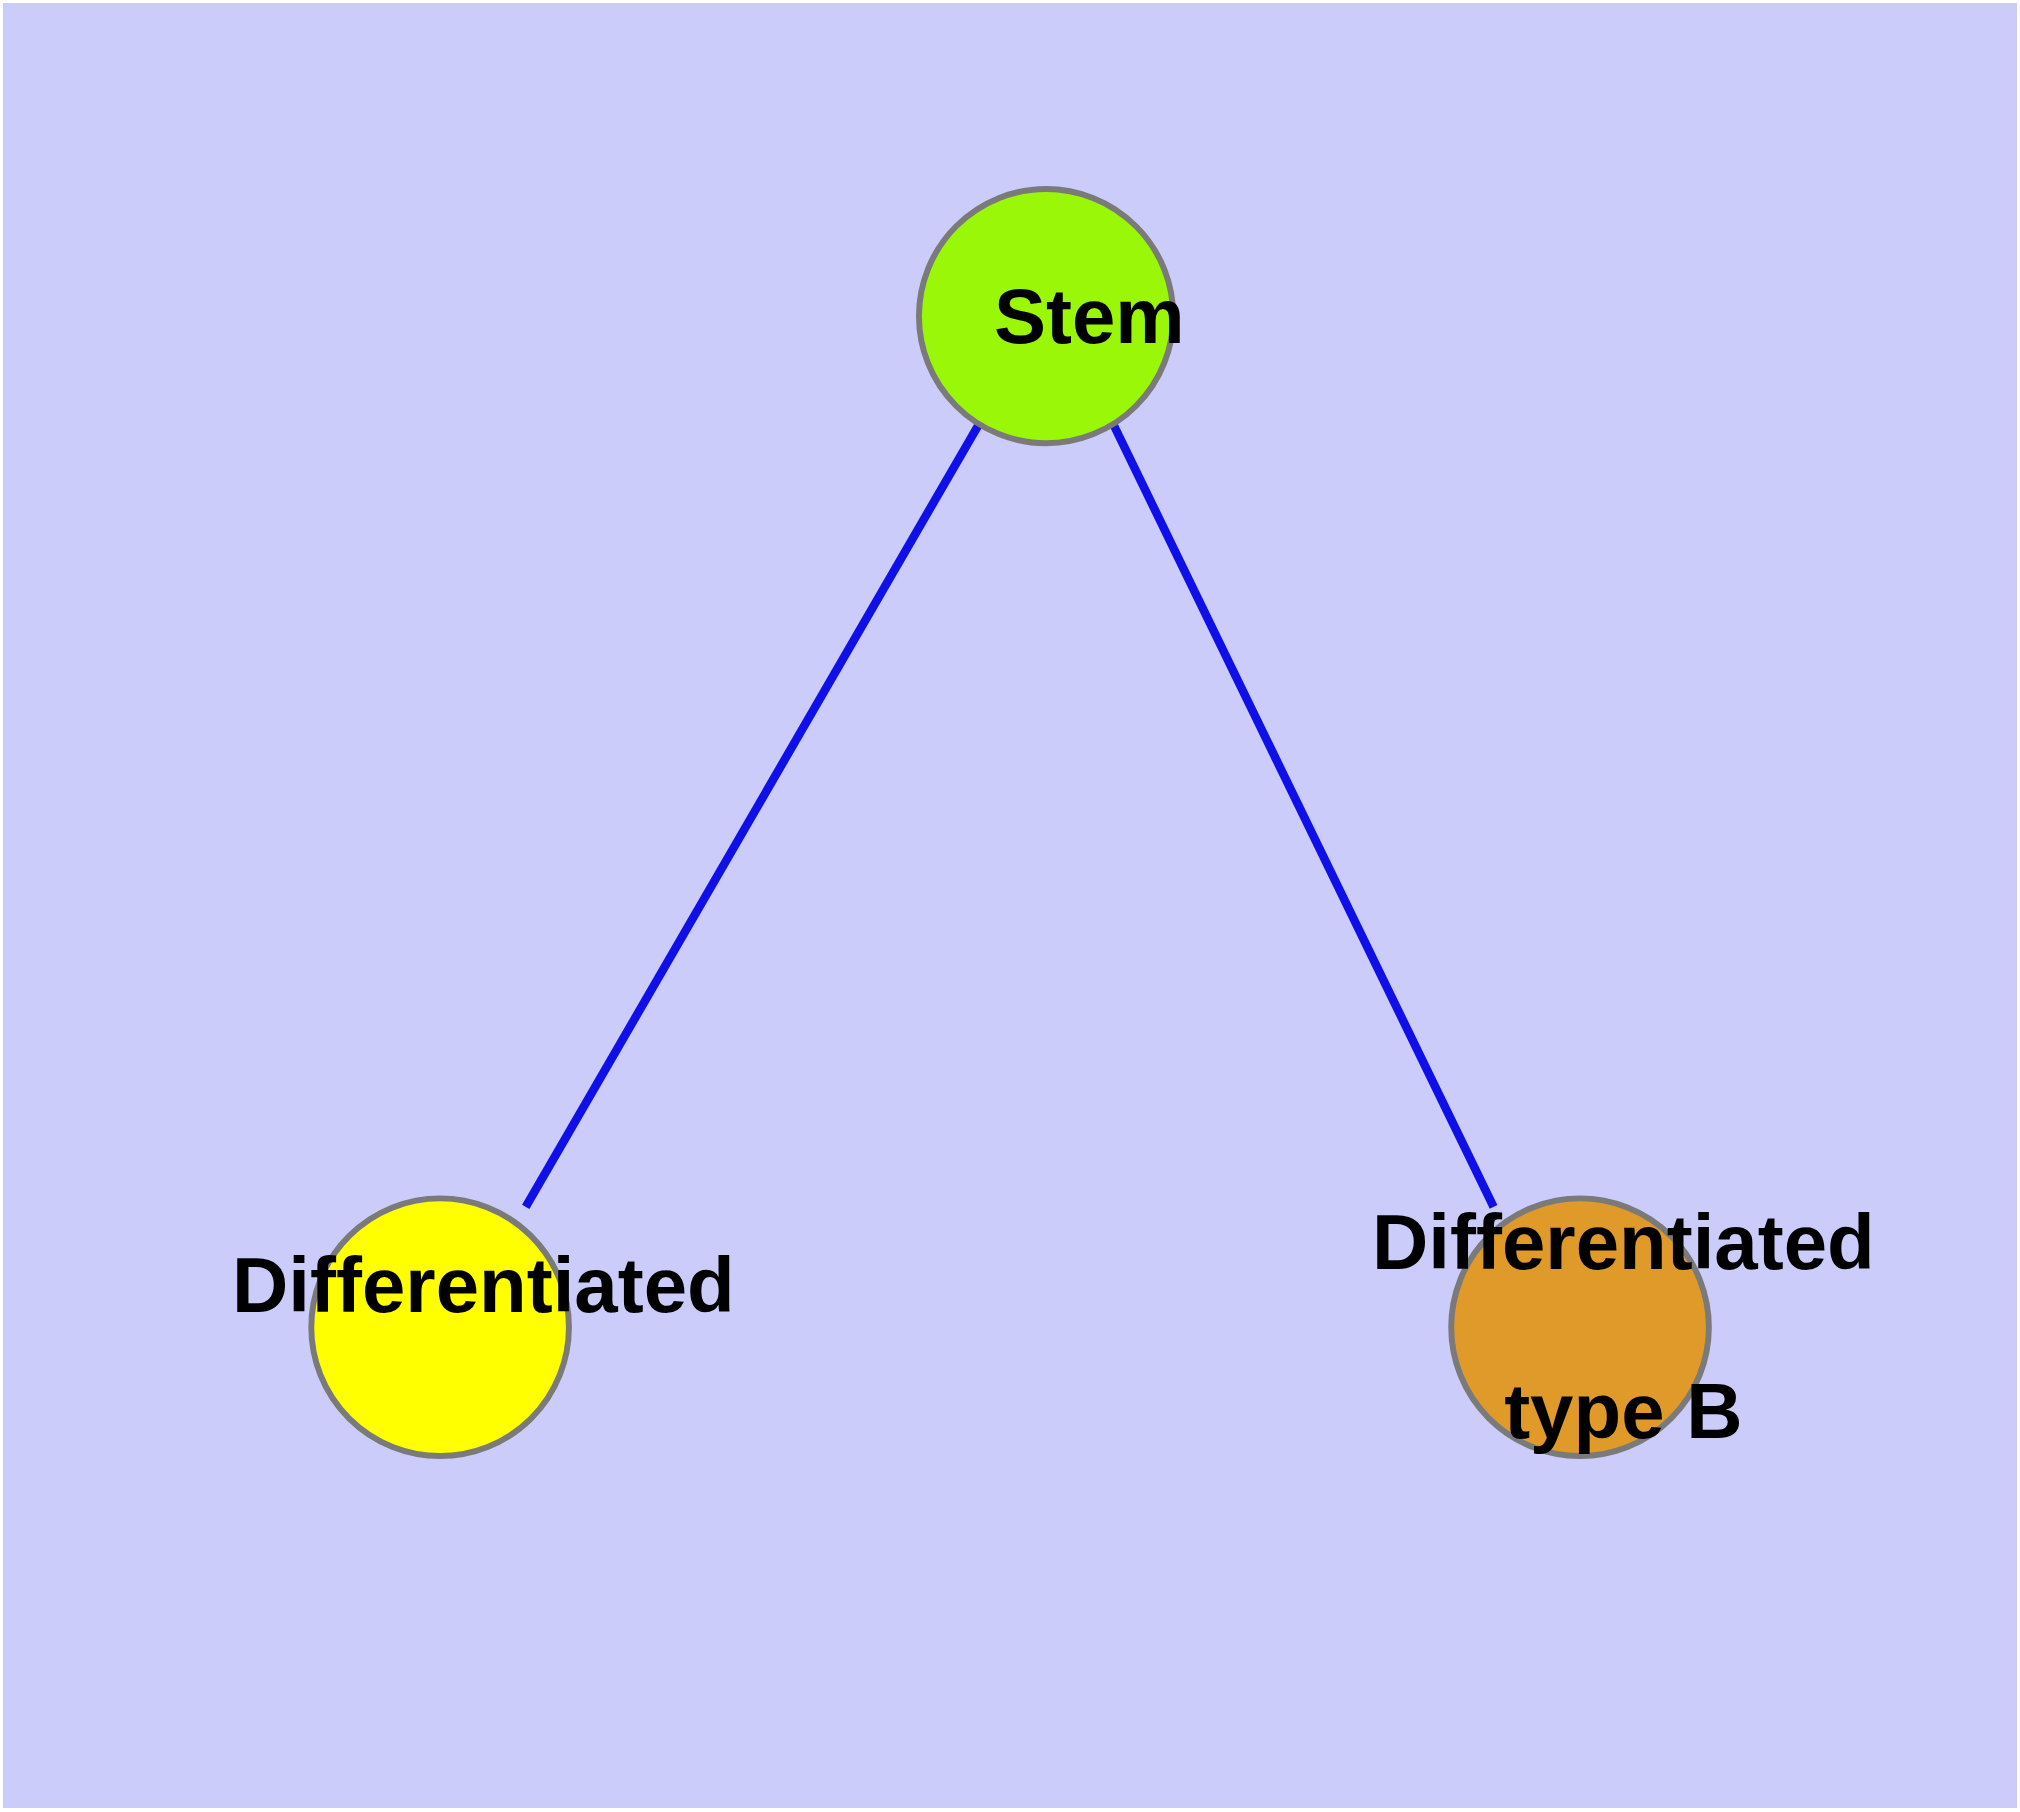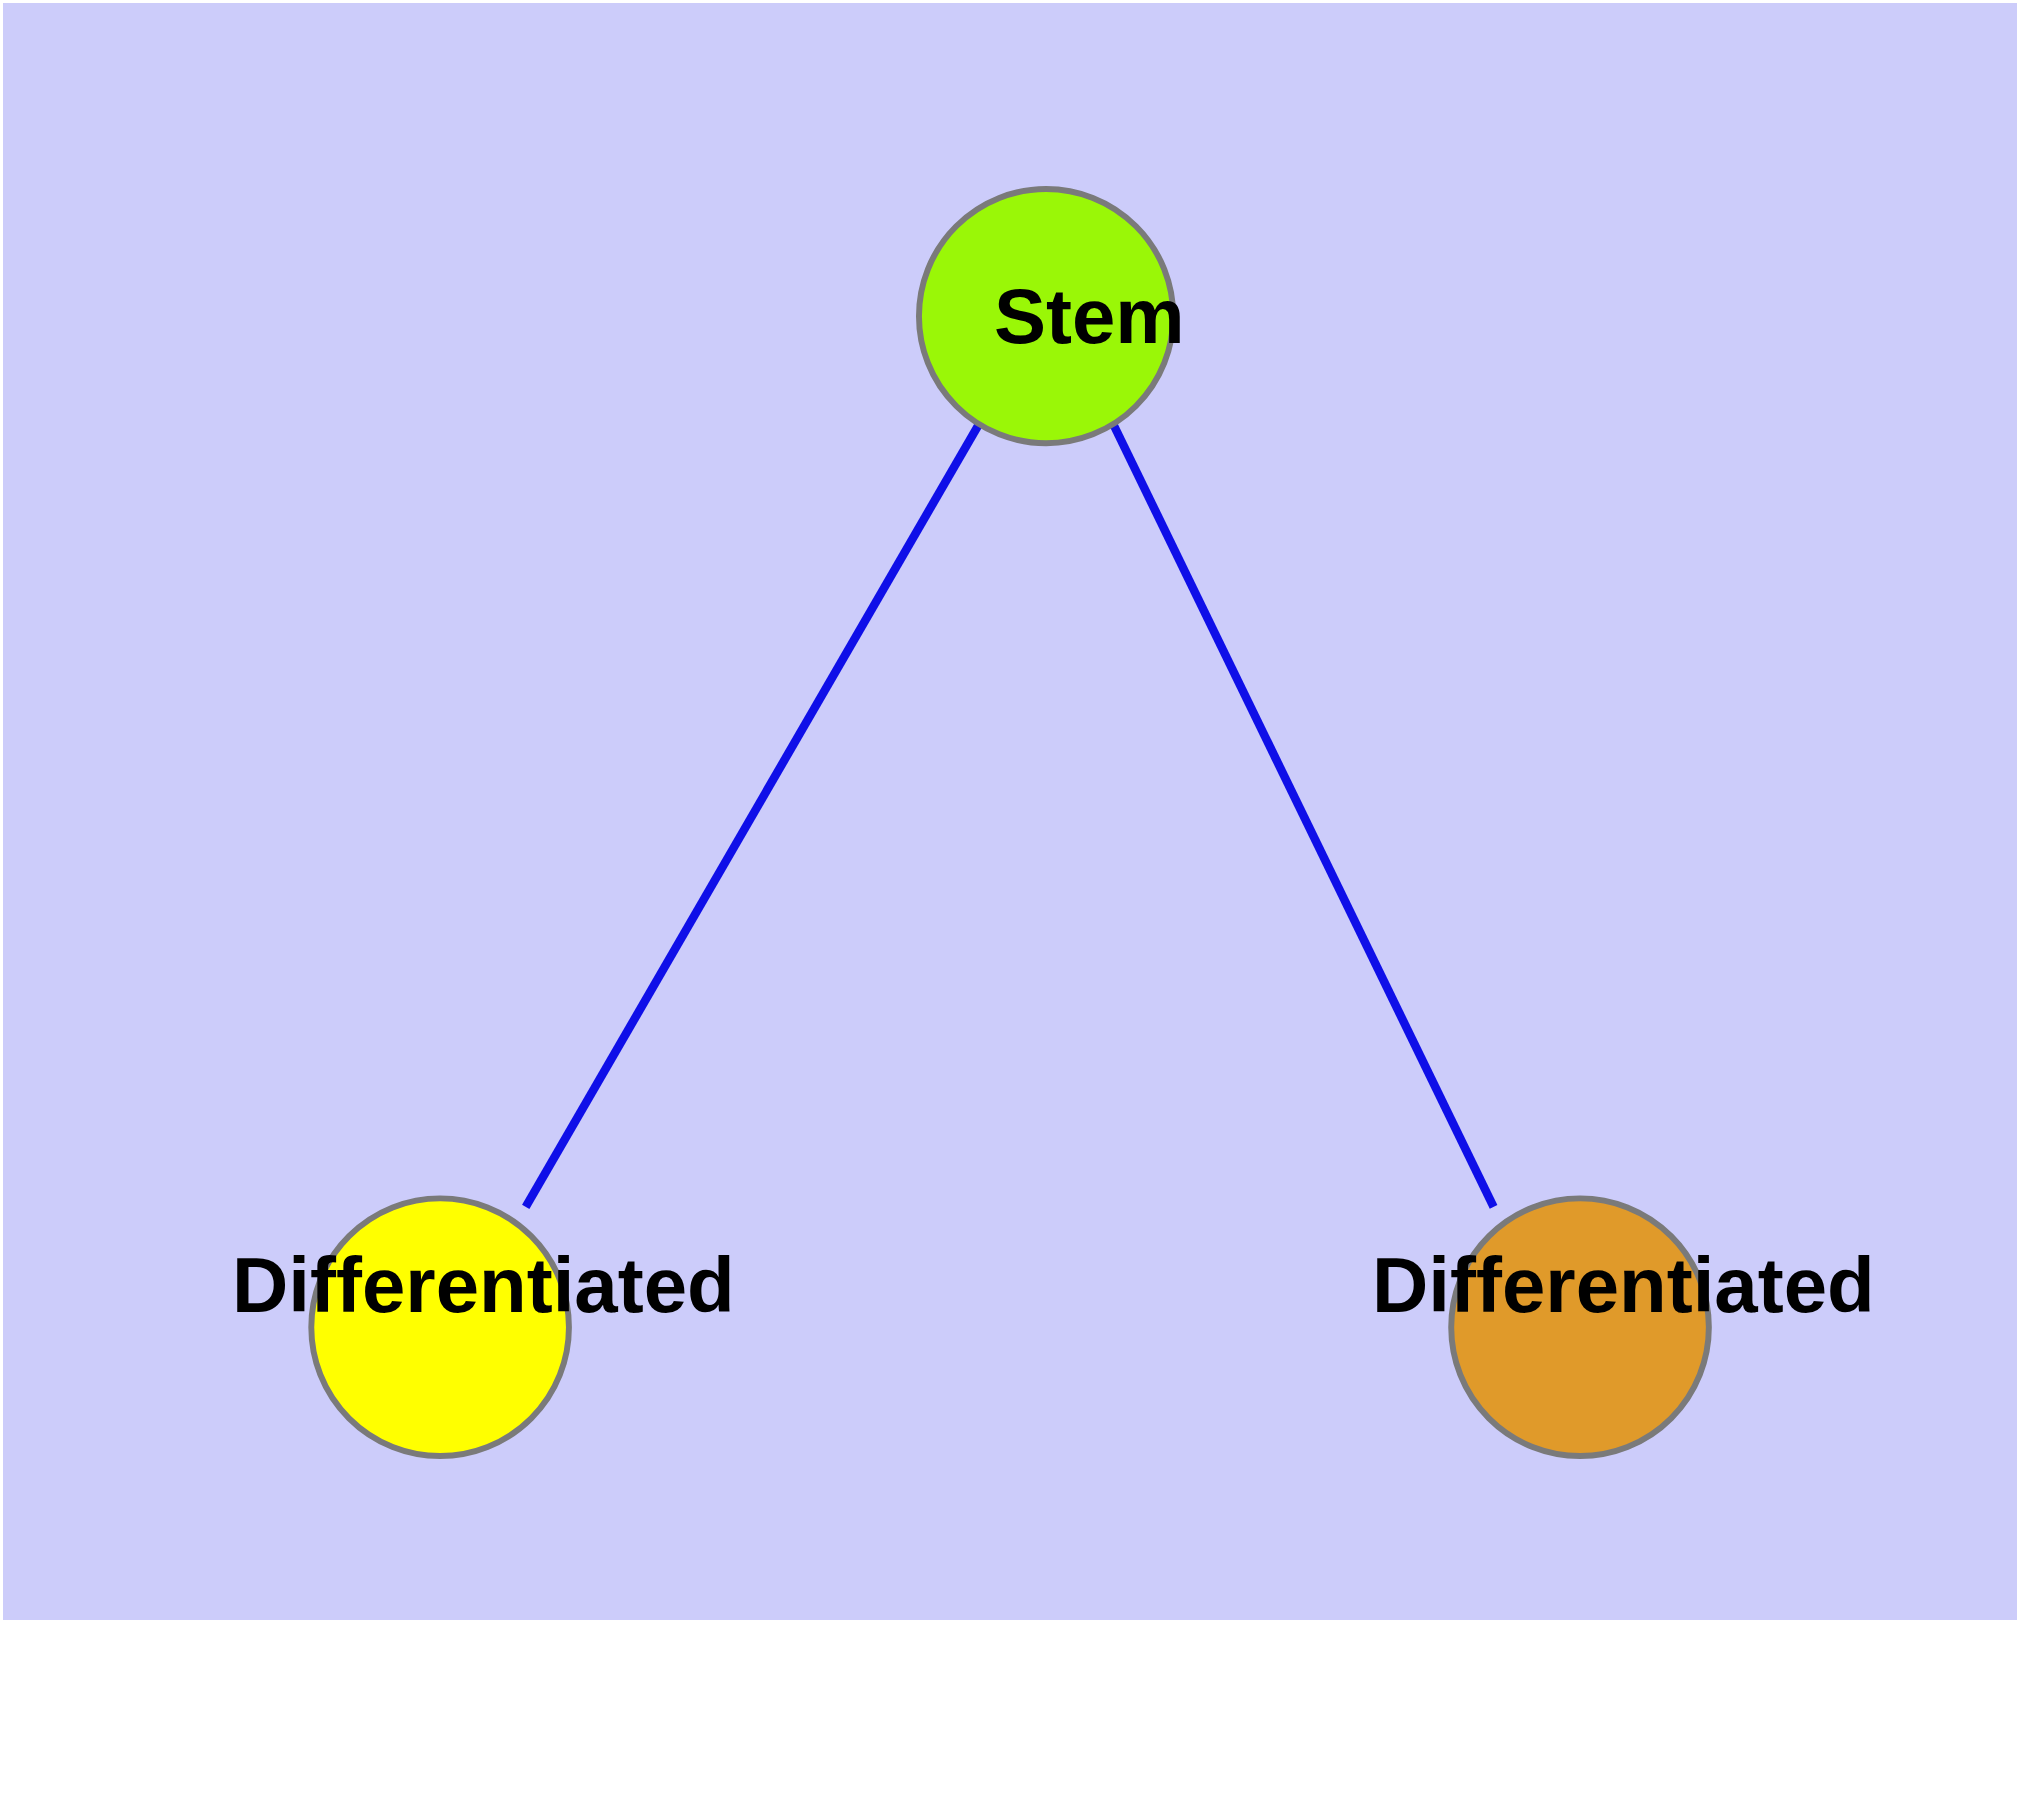--- a/index.html
+++ b/index.html
@@ -4,21 +4,21 @@
 <title>Cell differentiation graph</title>
 <style>
   html, body {
     margin: 0;
     padding: 0;
     background: #ffffff;
   }
   #canvas {
     position: relative;
     width: 2021px;
-    height: 1620px;
+    height: 1812px;
     background: #ffffff;
     overflow: hidden;
     font-family: "Liberation Sans", sans-serif;
   }
   #plot-area {
     position: absolute;
     left: 3.4px;
     top: 3.4px;
     width: 2014px;
     height: 1805px;
@@ -65,16 +65,17 @@
   <div class="node-label" style="left:1046px; top:316px;">
     <span>Stem</span>
   </div>
 
   <div class="node-label" style="left:440px; top:1327px;">
     <span>Differentiated</span><br>
   </div>
 
   <div class="node-label" style="left:1580px; top:1327px;">
     <span>Differentiated</span><br>
+    <span>type B</span>
   </div>
 
 </div>
 
 
 </body></html>

